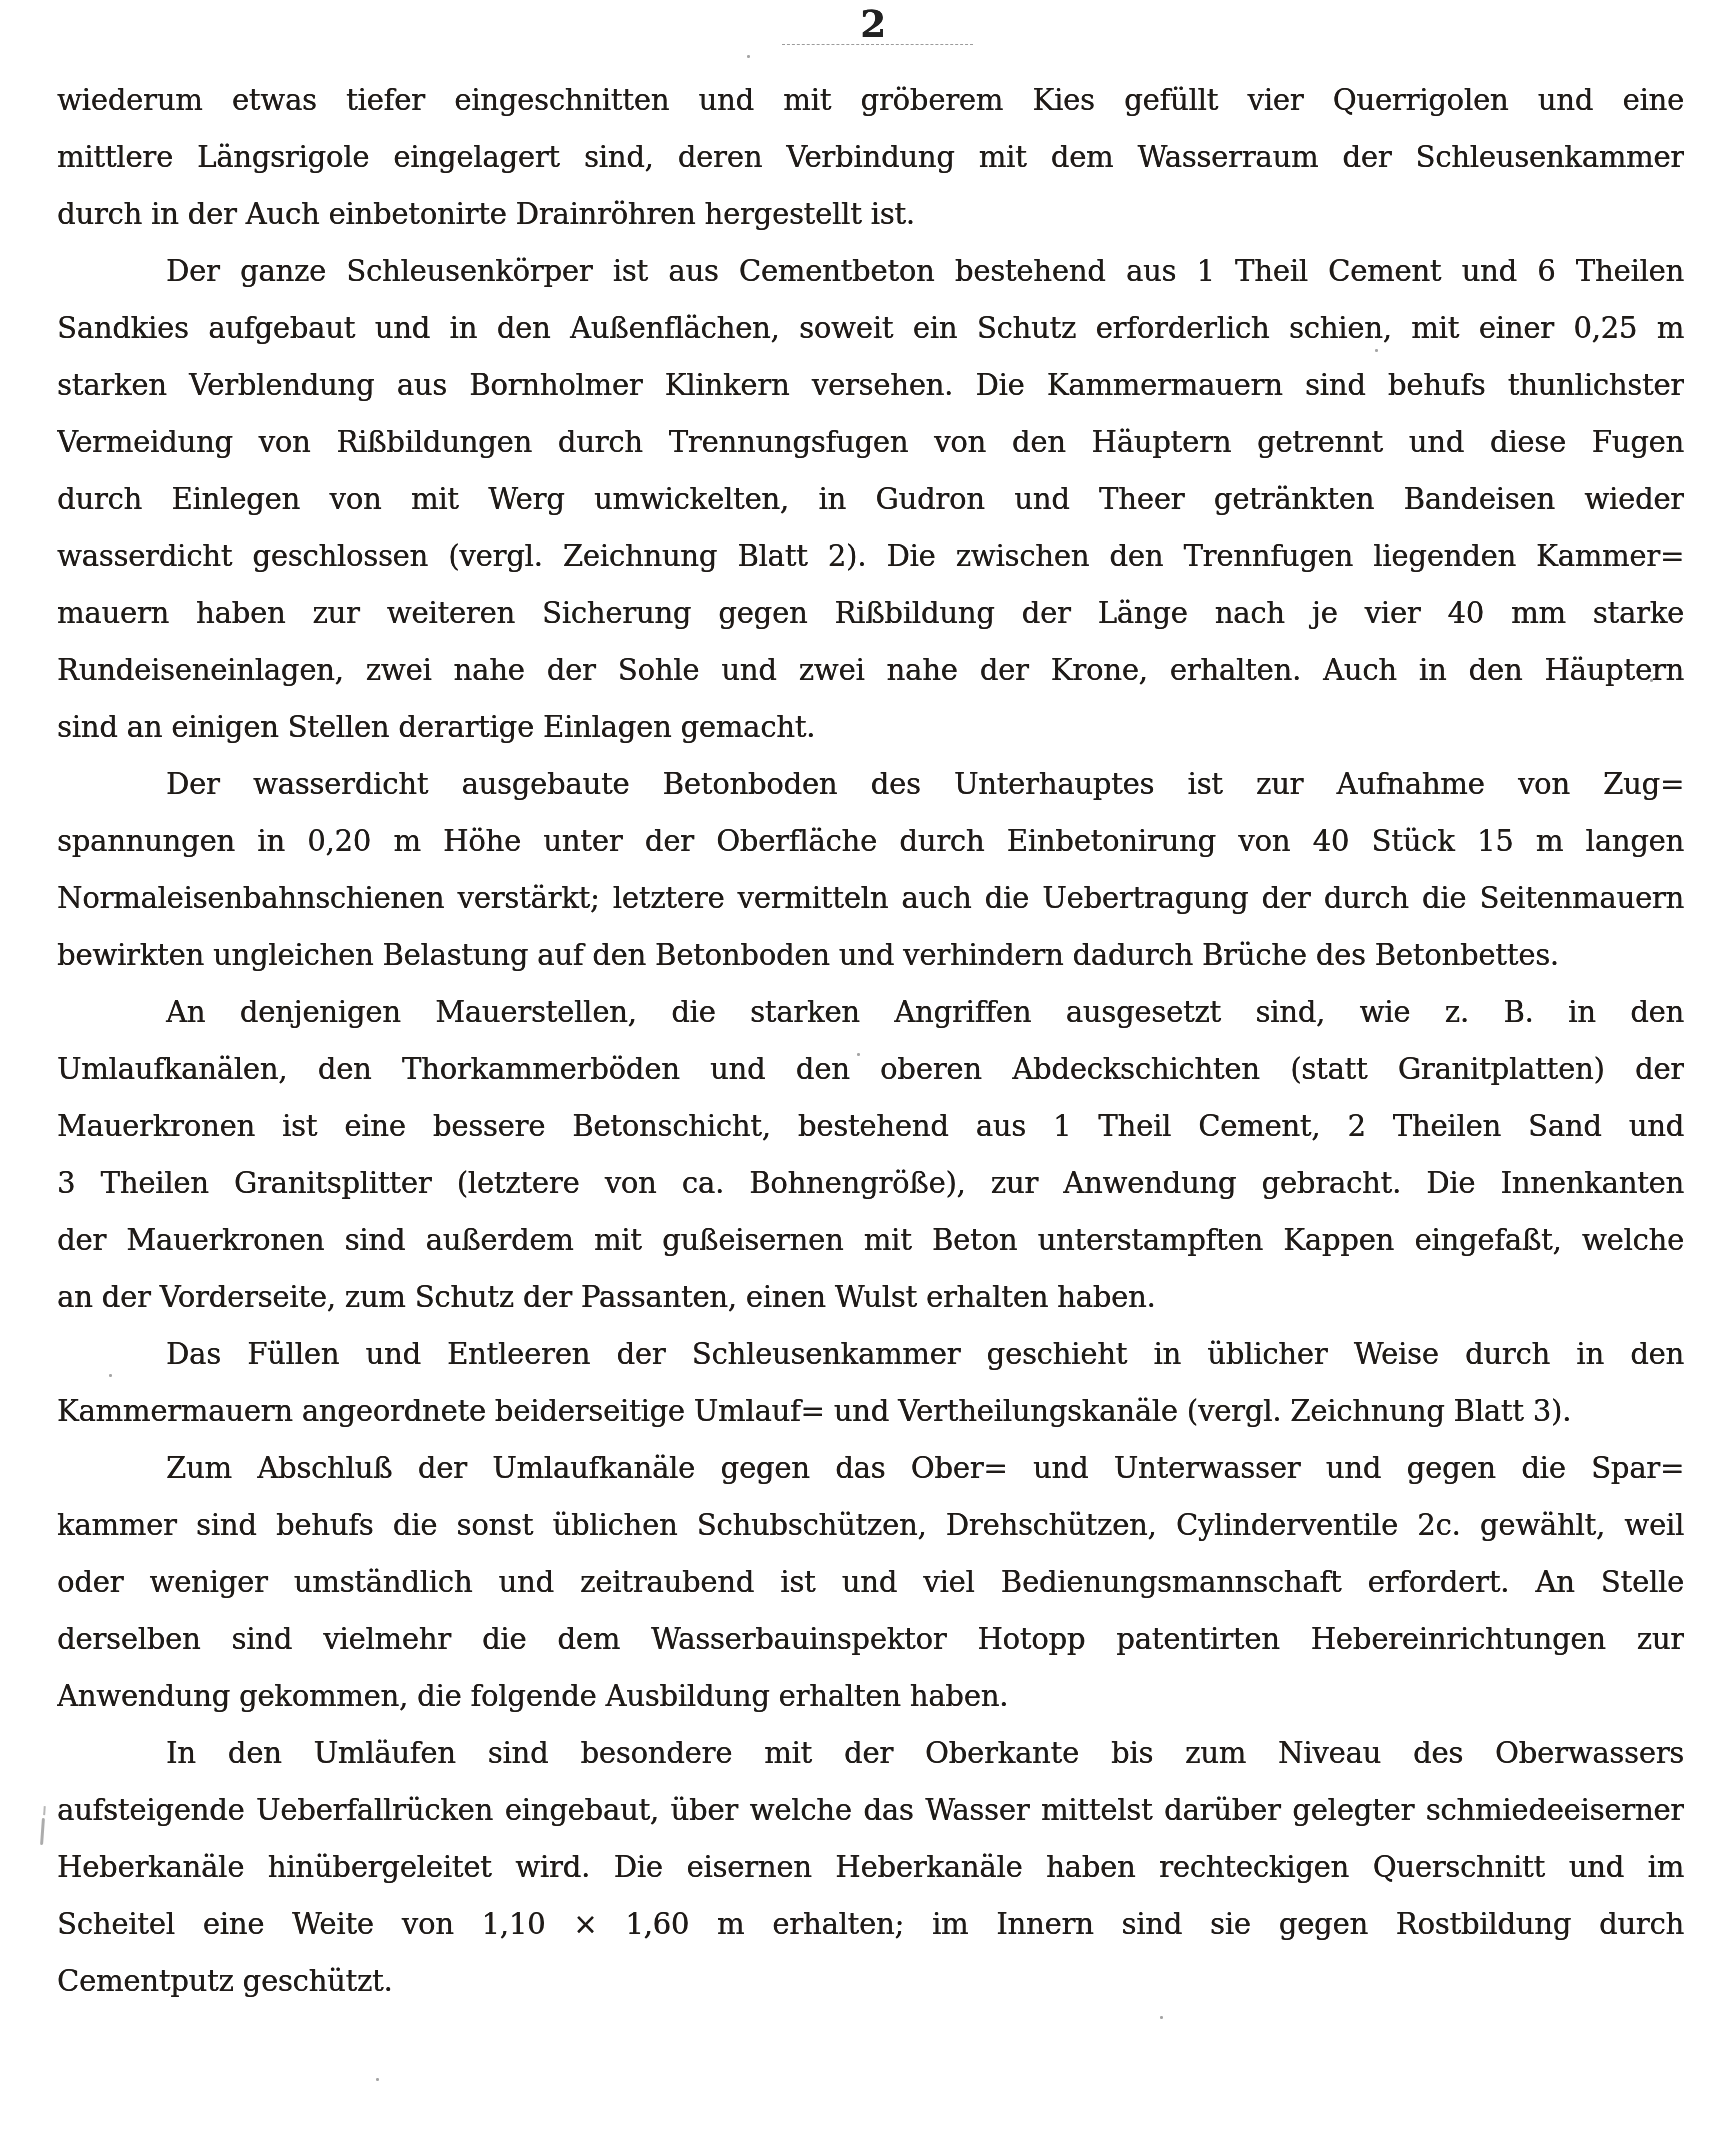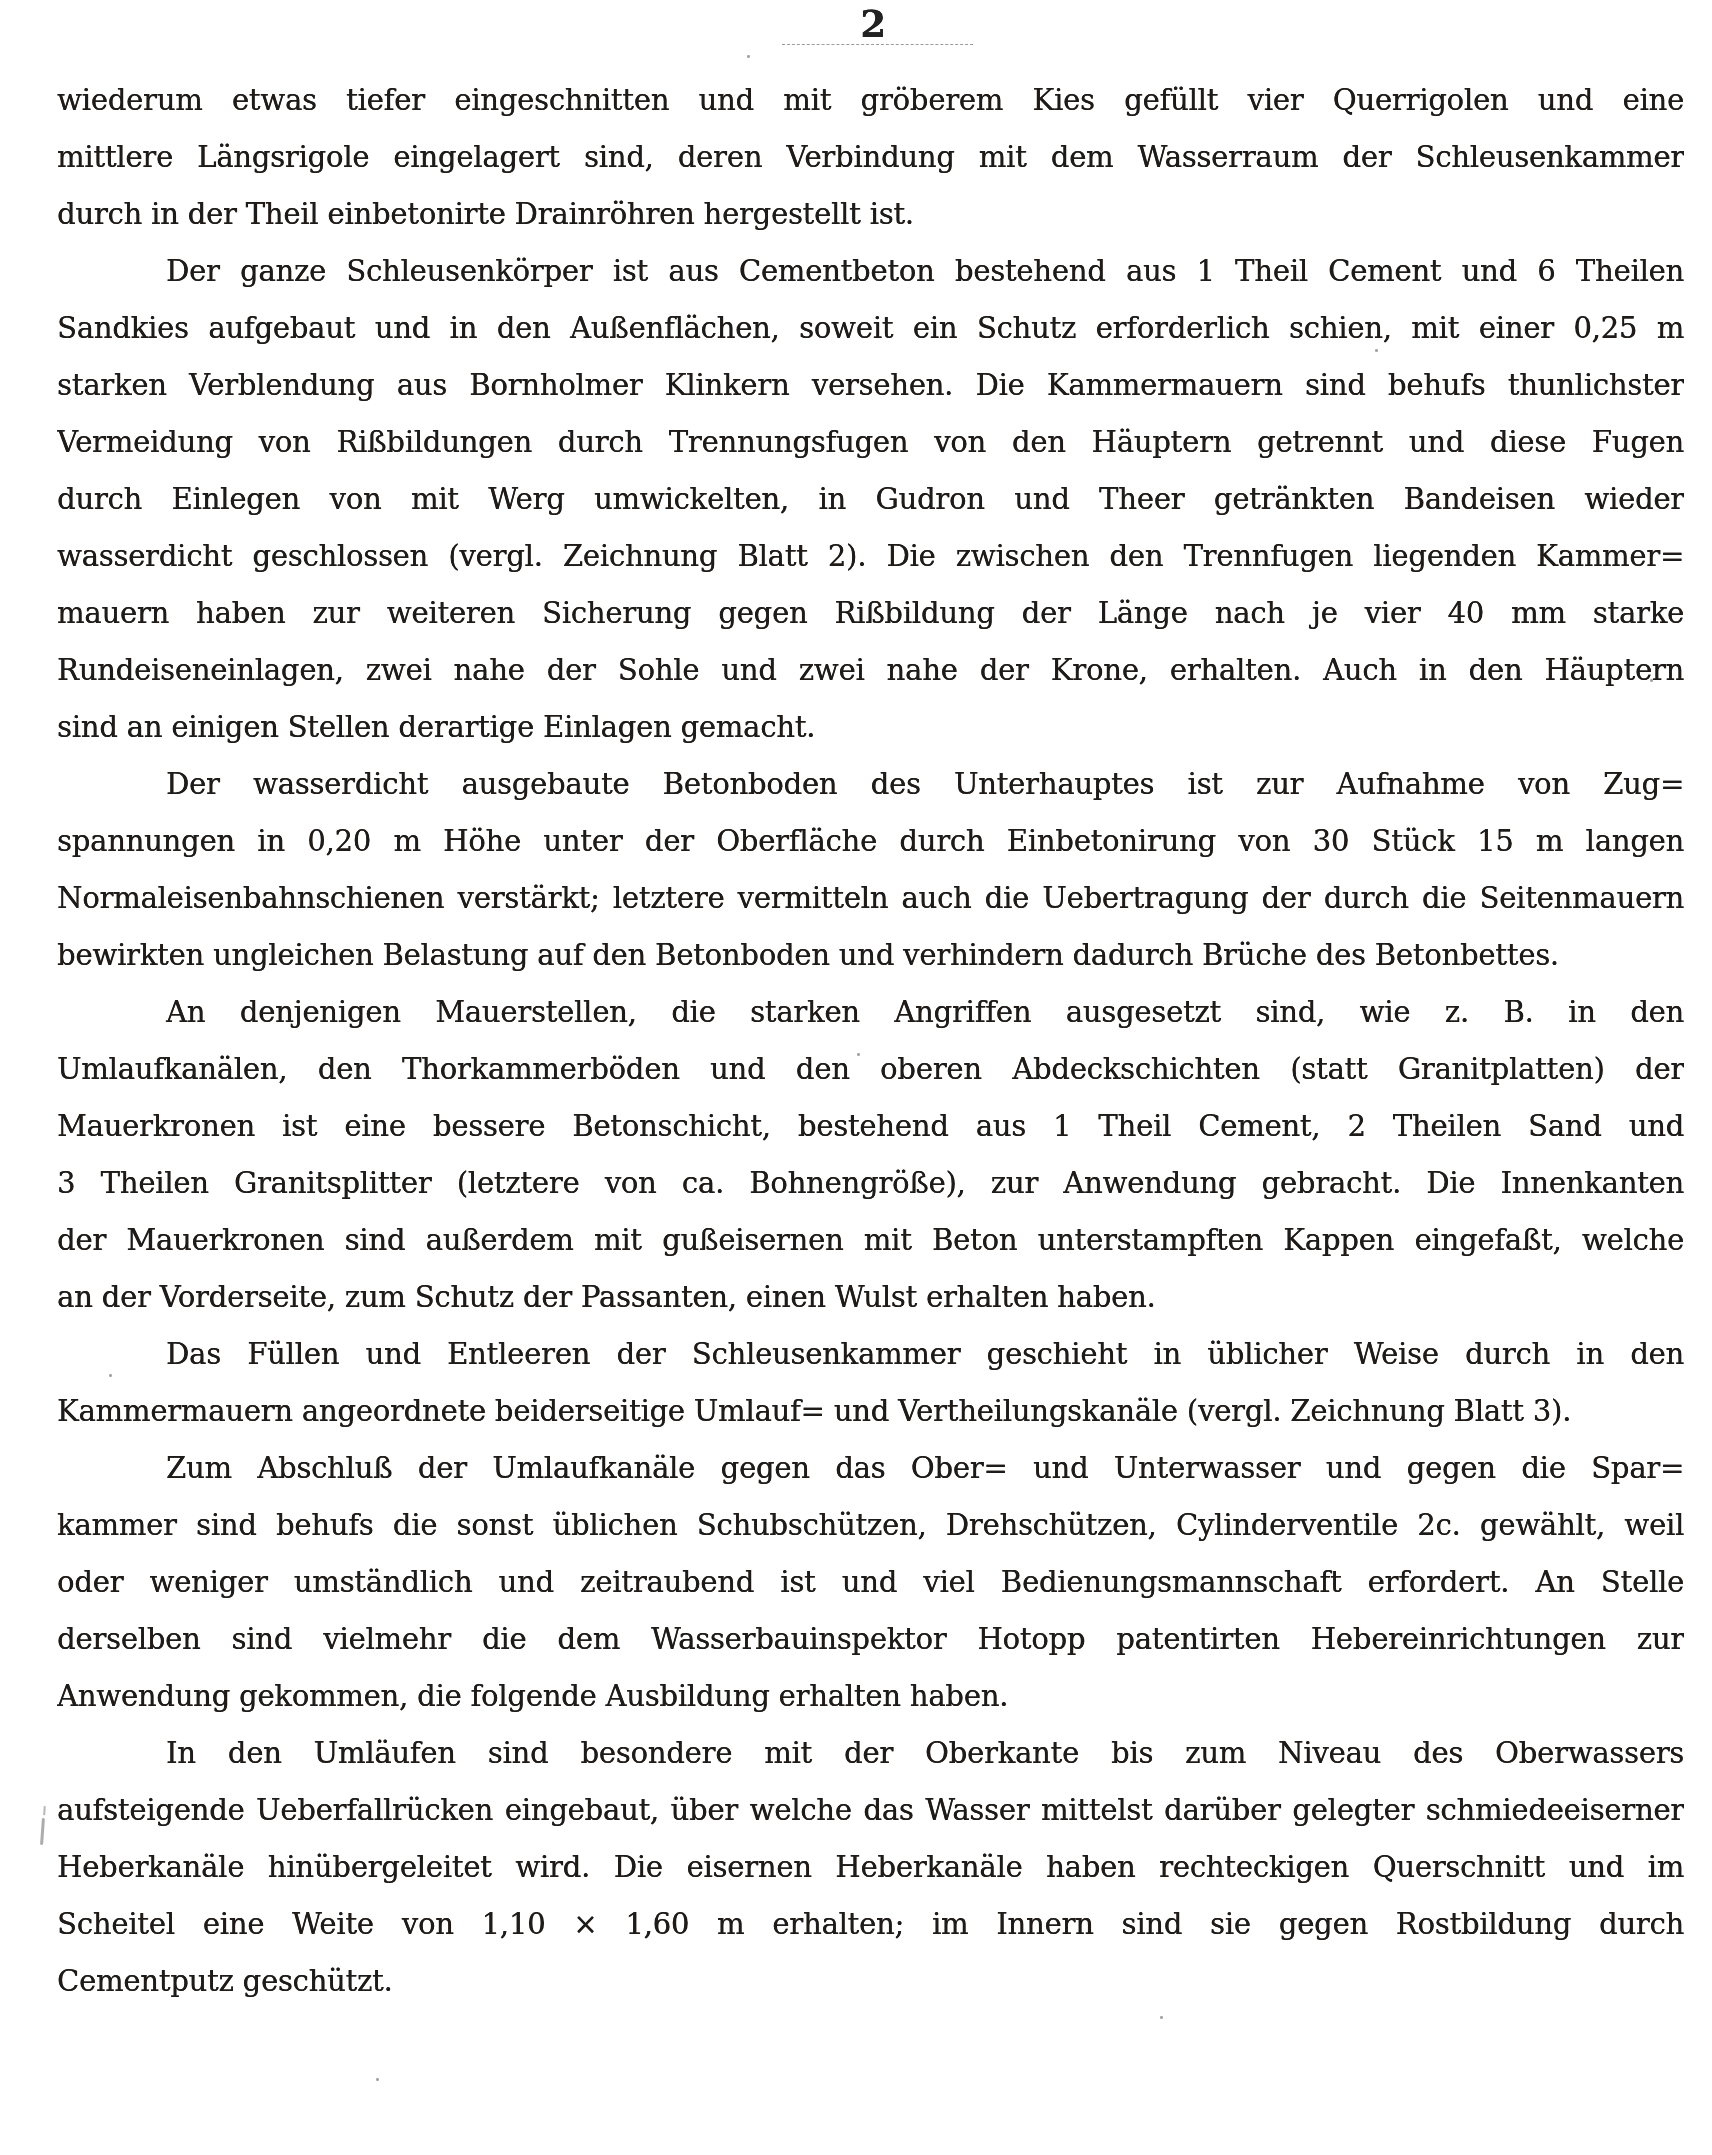--- a/index.html
+++ b/index.html
@@ -96,32 +96,32 @@
 
 <div class="page">
 
   <div class="page-number">2</div>
 
   <div class="page-number-rule"></div>
 
   <main class="text-block" id="text-block">
       <div class="line">wiederum etwas tiefer eingeschnitten und mit gröberem Kies gefüllt vier Querrigolen und eine</div>
       <div class="line">mittlere Längsrigole eingelagert sind, deren Verbindung mit dem Wasserraum der Schleusenkammer</div>
-      <div class="line last">durch in der Theil einbetonirte Drainröhren hergestellt ist.</div>
+      <div class="line last">durch in der Auch einbetonirte Drainröhren hergestellt ist.</div>
       <div class="line indent">Der ganze Schleusenkörper ist aus Cementbeton bestehend aus 1 Theil Cement und 6 Theilen</div>
       <div class="line">Sandkies aufgebaut und in den Außenflächen, soweit ein Schutz erforderlich schien, mit einer 0,25 m</div>
       <div class="line">starken Verblendung aus Bornholmer Klinkern versehen. Die Kammermauern sind behufs thunlichster</div>
       <div class="line">Vermeidung von Rißbildungen durch Trennungsfugen von den Häuptern getrennt und diese Fugen</div>
       <div class="line">durch Einlegen von mit Werg umwickelten, in Gudron und Theer getränkten Bandeisen wieder</div>
       <div class="line">wasserdicht geschlossen (vergl. Zeichnung Blatt 2). Die zwischen den Trennfugen liegenden Kammer=</div>
       <div class="line">mauern haben zur weiteren Sicherung gegen Rißbildung der Länge nach je vier 40 mm starke</div>
       <div class="line">Rundeiseneinlagen, zwei nahe der Sohle und zwei nahe der Krone, erhalten. Auch in den Häuptern</div>
       <div class="line last">sind an einigen Stellen derartige Einlagen gemacht.</div>
       <div class="line indent">Der wasserdicht ausgebaute Betonboden des Unterhauptes ist zur Aufnahme von Zug=</div>
-      <div class="line">spannungen in 0,20 m Höhe unter der Oberfläche durch Einbetonirung von 30 Stück 15 m langen</div>
+      <div class="line">spannungen in 0,20 m Höhe unter der Oberfläche durch Einbetonirung von 40 Stück 15 m langen</div>
       <div class="line">Normaleisenbahnschienen verstärkt; letztere vermitteln auch die Uebertragung der durch die Seitenmauern</div>
       <div class="line last">bewirkten ungleichen Belastung auf den Betonboden und verhindern dadurch Brüche des Betonbettes.</div>
       <div class="line indent">An denjenigen Mauerstellen, die starken Angriffen ausgesetzt sind, wie z. B. in den</div>
       <div class="line">Umlaufkanälen, den Thorkammerböden und den oberen Abdeckschichten (statt Granitplatten) der</div>
       <div class="line">Mauerkronen ist eine bessere Betonschicht, bestehend aus 1 Theil Cement, 2 Theilen Sand und</div>
       <div class="line">3 Theilen Granitsplitter (letztere von ca. Bohnengröße), zur Anwendung gebracht. Die Innenkanten</div>
       <div class="line">der Mauerkronen sind außerdem mit gußeisernen mit Beton unterstampften Kappen eingefaßt, welche</div>
       <div class="line last">an der Vorderseite, zum Schutz der Passanten, einen Wulst erhalten haben.</div>
       <div class="line indent">Das Füllen und Entleeren der Schleusenkammer geschieht in üblicher Weise durch in den</div>
       <div class="line last">Kammermauern angeordnete beiderseitige Umlauf= und Vertheilungskanäle (vergl. Zeichnung Blatt 3).</div>

